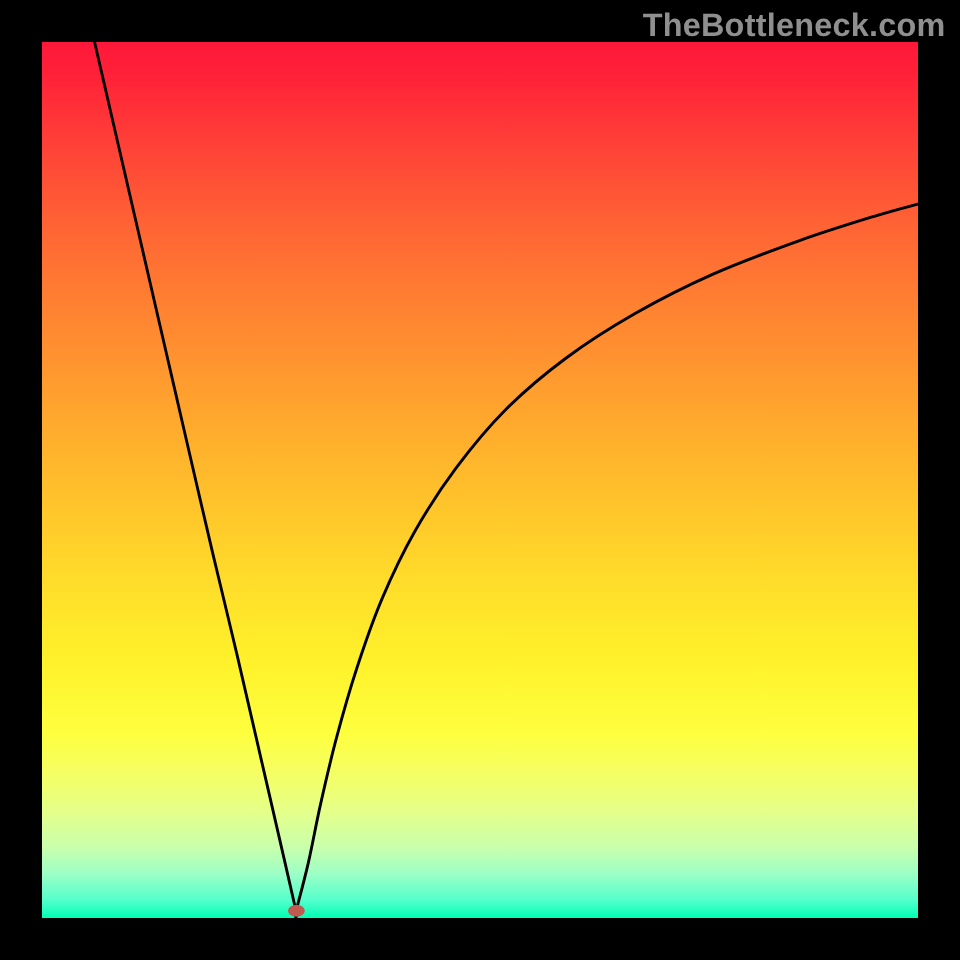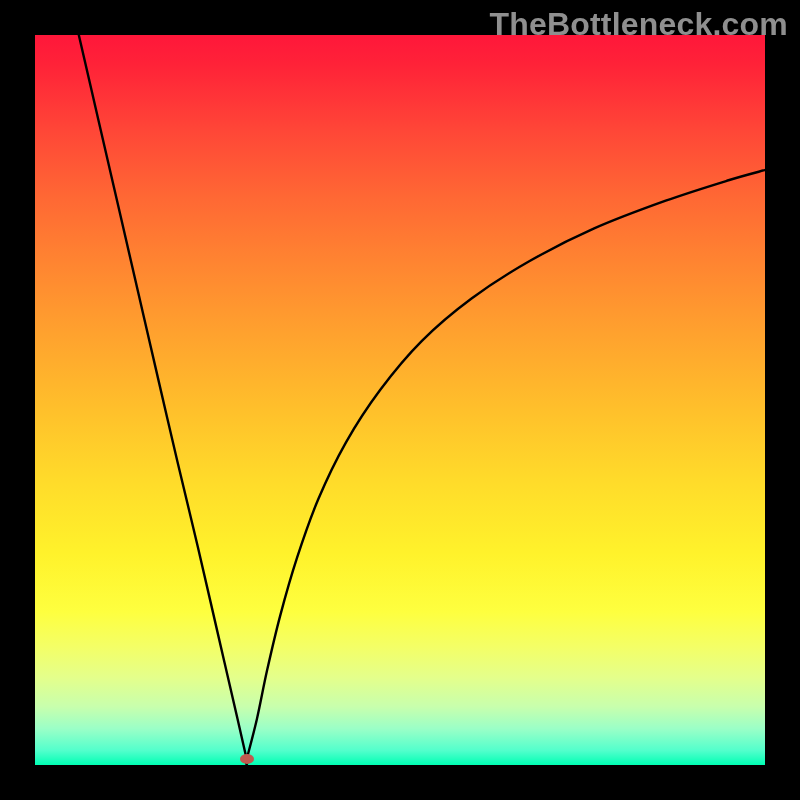--- a/index.html
+++ b/index.html
@@ -39,21 +39,21 @@
       #c8ffad 92%,
       #9bffc7 95%,
       #53ffcc 98%,
       #00ffb4 100%);
   }
   .watermark {
     position: absolute;
     top: 6px;
     right: 12px;
     color: #8f8f8f;
-    font-size: 32px;
+    font-size: 27px;
     font-weight: 600;
     letter-spacing: 0.2px;
     user-select: none;
   }
   .curve {
     position: absolute;
     inset: 0;
   }
   .marker {
     position: absolute;

